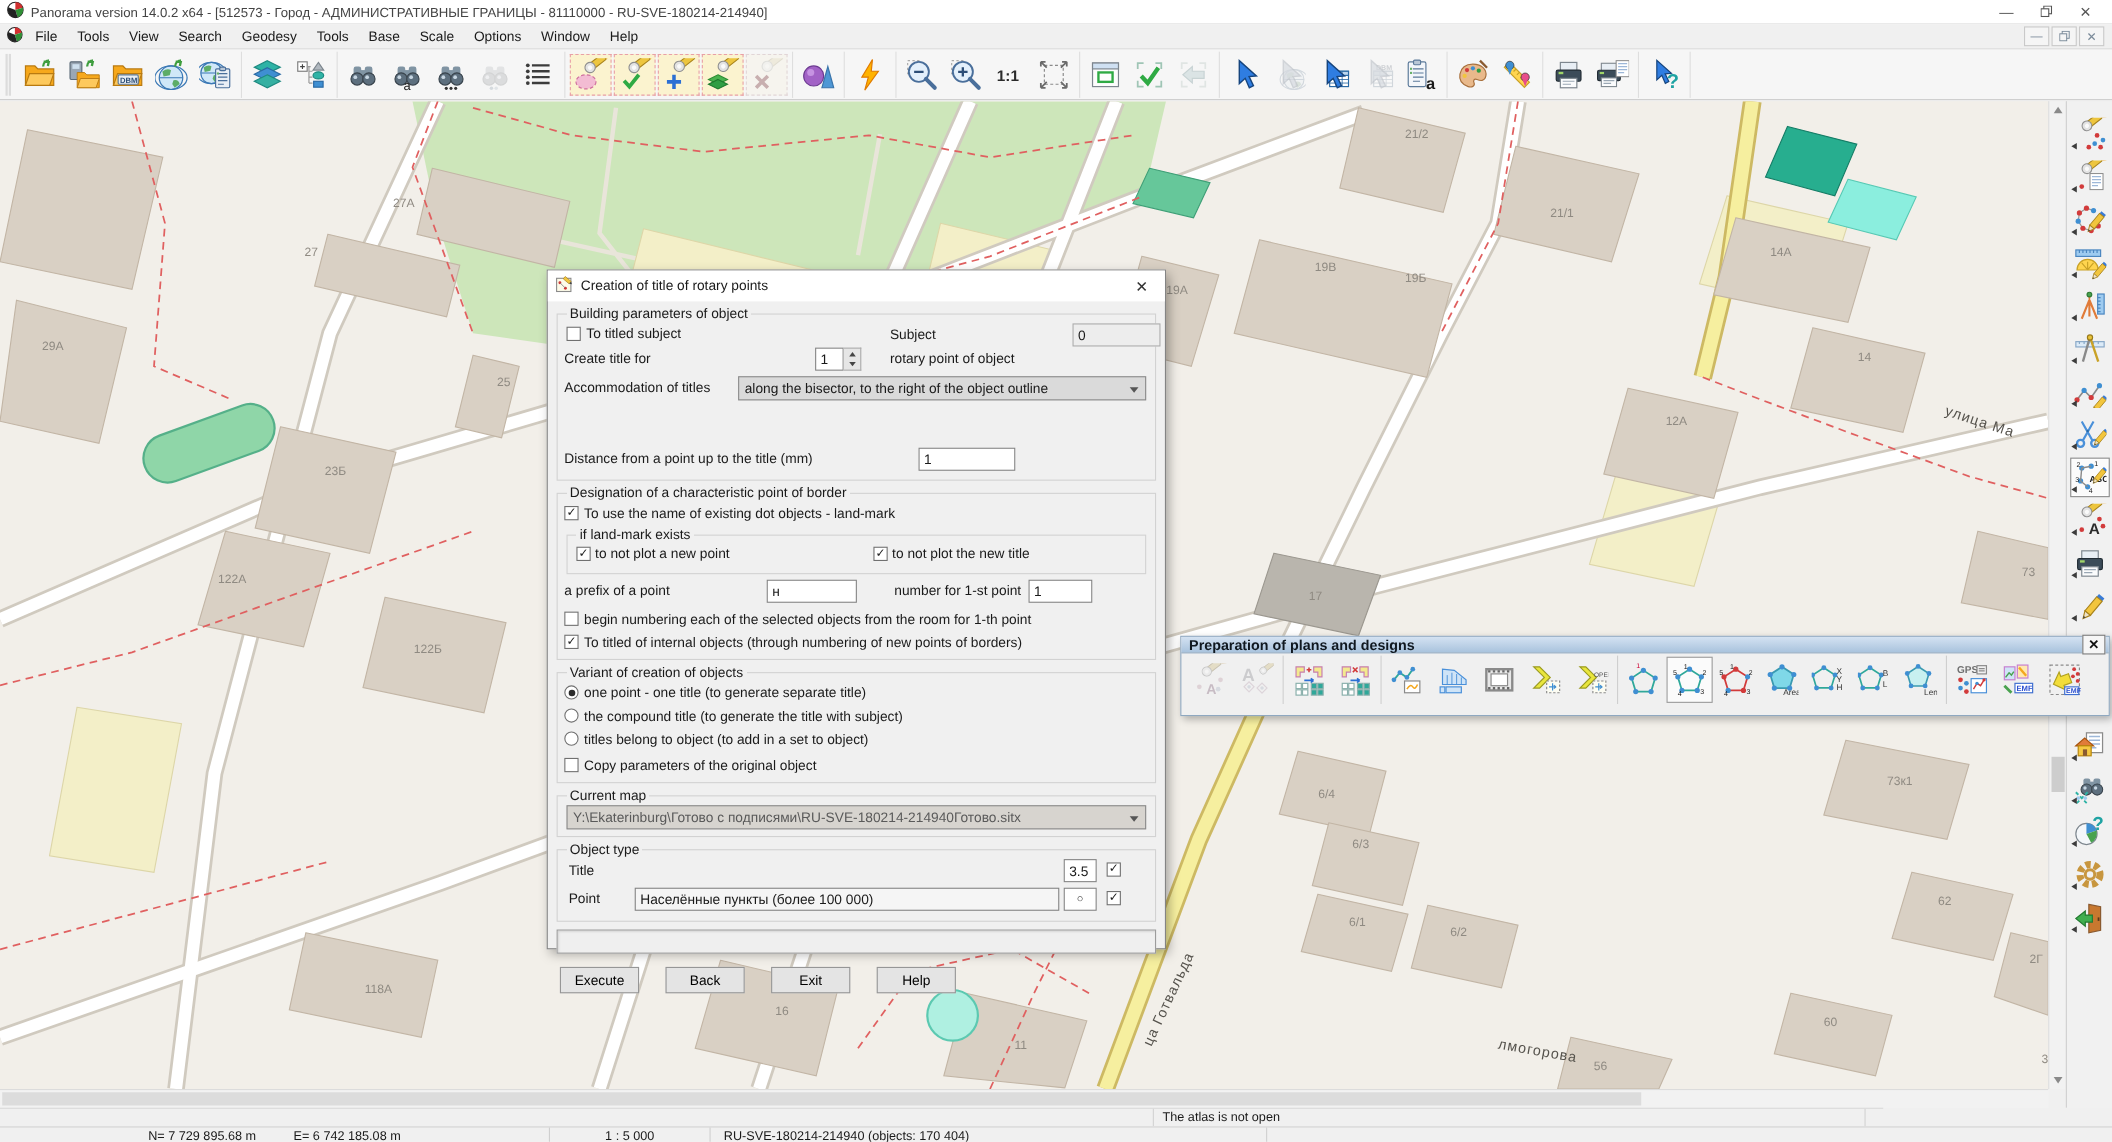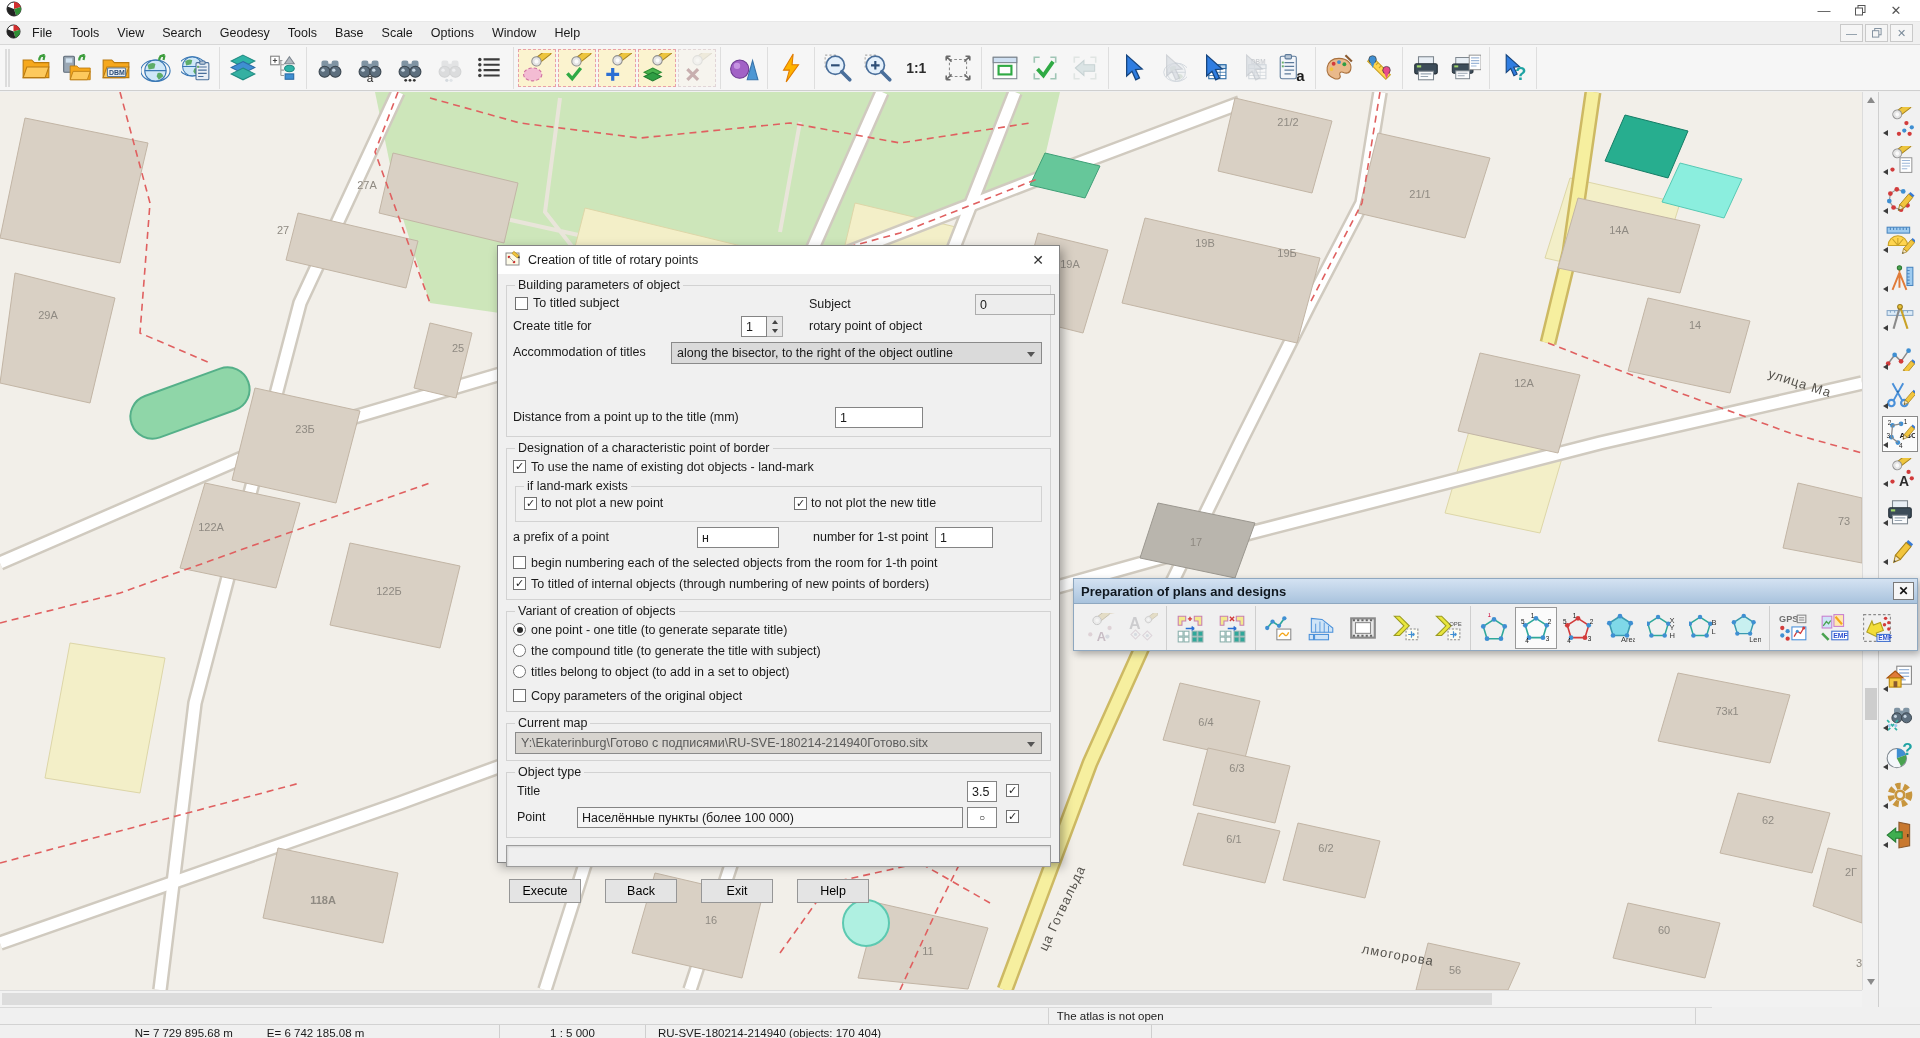--- a/index.html
+++ b/index.html
@@ -72,21 +72,21 @@
   .spin-btns i:last-child:after { content:""; border-left:3.5px solid transparent; border-right:3.5px solid transparent; border-top:4px solid #444; }
   .combo { position:absolute; top:1px; height:22px; background:#dadada; border:1px solid #8a8a8a; display:flex; align-items:center; padding:0 20px 0 5px; cursor:pointer; }
   .combo:after { content:""; position:absolute; right:6px; top:9px; border-left:4px solid transparent; border-right:4px solid transparent; border-top:5px solid #555; }
   .combo.dis { background:#d7d4cf; color:#5a5a5a; }
   .dlg-status { margin:7px 8px 0 8px; height:22px; border:1px solid #9c9c9c; background:#efefef; box-shadow:inset 1px 1px 2px rgba(0,0,0,.12); }
   .dlg-buttons { display:flex; gap:24px; margin:12px 0 0 11px; }
   .dlg-btn { width:72px; height:24px; background:#e4e4e4; border:1px solid #969696; font-size:12.5px; font-family:"Liberation Sans",sans-serif; cursor:pointer; }
 
   
   #fpanel { position:absolute; left:1073px; top:578px; width:845px; height:73px; background:#f0f0f0; border:1px solid #8fa8c0; box-shadow:2px 3px 7px rgba(0,0,0,.3); z-index:40; }
-  .fp-title { height:25px; background:linear-gradient(#d4e2f2,#a9c3dd); border-bottom:1px solid #8fa8c0; display:flex; align-items:center; padding:0 3px 0 7px; font-weight:bold; font-size:13px; color:#101820; }
+  .fp-title { height:15px; background:linear-gradient(#d4e2f2,#a9c3dd); border-bottom:1px solid #8fa8c0; display:flex; align-items:center; padding:0 3px 0 7px; font-weight:bold; font-size:13px; color:#101820; }
   .fp-close { margin-left:auto; width:21px; height:18px; background:#f6f6f6; border:1px solid #7a7a7a; display:flex; align-items:center; justify-content:center; font-size:12px; font-weight:bold; color:#111; cursor:pointer; }
   .fp-body { height:48px; display:flex; align-items:center; padding:0 4px; }
   .fp-group { display:flex; align-items:center; height:44px; padding:0 2px; border-right:1px solid #cfcfcf; }
   .fp-group:last-child { border-right:none; }
   .fp-btn { width:42px; height:42px; display:flex; align-items:center; justify-content:center; background:transparent; border:1px solid transparent; cursor:pointer; }
   .fp-btn.active { border:1px solid #999; background:#fbfbfb; }
 
   
   #strip1 { position:absolute; left:0; top:915px; width:1712px; height:17px; background:#f0f0f0; border-top:1px solid #d9d9d9; display:flex; font-size:11.5px; }
   #strip1 .sec { height:100%; border-right:1px solid #d2d2d2; display:flex; align-items:center; padding:0 8px; }
@@ -98,20 +98,21 @@
 
 <div id="titlebar">
   <span>
     <svg width="16" height="16" viewBox="0 0 16 16">
         <circle cx="8" cy="8" r="7" fill="#fff" stroke="#222"></circle>
         <path d="M8,8 L8,1 A7,7 0 0 1 14.7,6 Z" fill="#d22f2f"></path>
         <path d="M8,8 L14.7,6 A7,7 0 0 1 10,14.6 Z" fill="#2f8f35"></path>
         <path d="M8,8 L10,14.6 A7,7 0 0 1 1.5,5.5 Z" fill="#222"></path>
       </svg>
   </span>
+  <span class="app-title">Panorama version 14.0.2 x64 - [512573 - Город - АДМИНИСТРАТИВНЫЕ ГРАНИЦЫ - 81110000 - RU-SVE-180214-214940]</span>
   <div class="win-controls">
     <div class="win-btn">—</div>
     <div class="win-btn">
         <svg width="11" height="11" viewBox="0 0 11 11">
           <rect x="3" y="0.5" width="7" height="7" fill="none" stroke="#555"></rect>
           <rect x="0.5" y="3" width="7" height="7" fill="#fff" stroke="#555"></rect>
         </svg>
       </div>
     <div class="win-btn">✕</div>
   </div>
@@ -627,21 +628,21 @@
       </g>
     </svg>
     <div id="map-labels">
         <span class="map-label" style="left: 367px; top: 93px;">27А</span>
         <span class="map-label" style="left: 283px; top: 138px;">27</span>
         <span class="map-label" style="left: 48px; top: 223px;">29А</span>
         <span class="map-label" style="left: 458px; top: 256px;">25</span>
         <span class="map-label" style="left: 305px; top: 337px;">23Б</span>
         <span class="map-label" style="left: 211px; top: 435px;">122А</span>
         <span class="map-label" style="left: 389px; top: 499px;">122Б</span>
-        <span class="map-label" style="left: 323px; top: 808px; font-weight: bold;">118А</span>
+        <span class="map-label" style="left: 344px; top: 808px;">118А</span>
         <span class="map-label" style="left: 711px; top: 828px;">16</span>
         <span class="map-label" style="left: 928px; top: 859px;">11</span>
         <span class="map-label" style="left: 1288px; top: 30px;">21/2</span>
         <span class="map-label" style="left: 1420px; top: 102px;">21/1</span>
         <span class="map-label" style="left: 1205px; top: 151px;">19В</span>
         <span class="map-label" style="left: 1287px; top: 161px;">19Б</span>
         <span class="map-label" style="left: 1070px; top: 172px;">19А</span>
         <span class="map-label" style="left: 1619px; top: 138px;">14А</span>
         <span class="map-label" style="left: 1695px; top: 233px;">14</span>
         <span class="map-label" style="left: 1524px; top: 291px;">12А</span>

